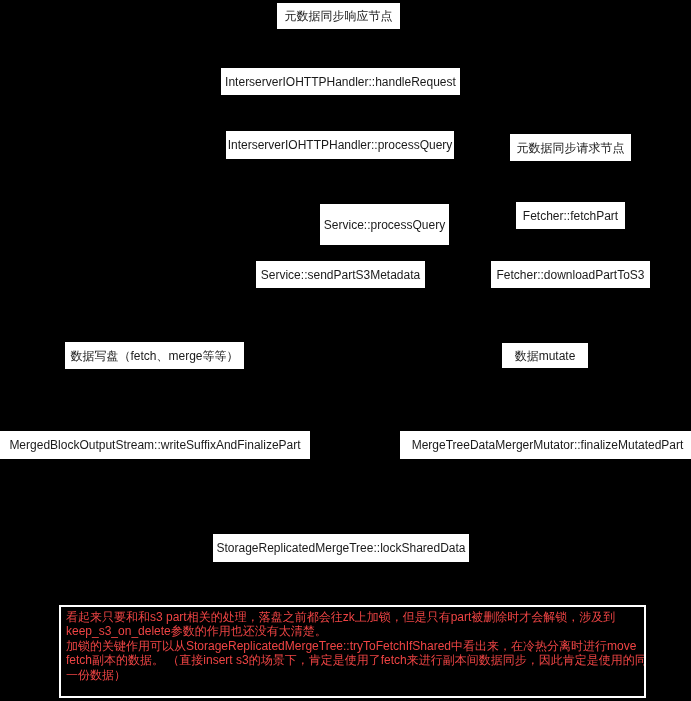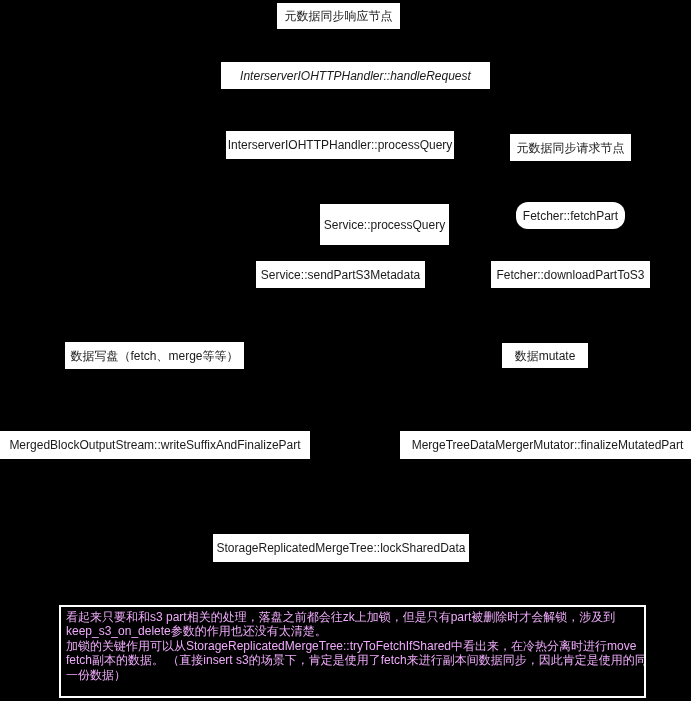--- a/index.html
+++ b/index.html
@@ -26,43 +26,43 @@
     line-height: 1;
     display: flex;
     align-items: center;
     justify-content: center;
     white-space: nowrap;
     overflow: hidden;
     box-sizing: border-box;
   }
   
   .pos-n1  { left: 277px; top: 3px;   width: 123px; height: 26px; }
-  .pos-n2  { left: 221px; top: 62px;  width: 269px; height: 27px; font-style: italic; }
+  .pos-n2  { left: 221px; top: 68px;  width: 239px; height: 27px; }
   .pos-n3  { left: 226px; top: 131px; width: 228px; height: 28px; text-align: right; }
   .pos-n4  { left: 510px; top: 134px; width: 121px; height: 27px; }
   .pos-n5  { left: 276px; top: 204px; width: 129px; height: 41px; margin-left: 44px; }
-  .pos-n6  { left: 516px; top: 202px; width: 109px; height: 27px; border-radius: 12px; }
+  .pos-n6  { left: 516px; top: 202px; width: 109px; height: 27px; }
   .pos-n7  { left: 256px; top: 261px; width: 169px; height: 27px; }
   .pos-n8  { left: 491px; top: 261px; width: 159px; height: 27px; }
   .pos-n9  { left: 65px;  top: 342px; width: 179px; height: 27px; }
   .pos-n10 { left: 502px; top: 343px; width: 86px;  height: 25px; }
   .pos-n11 { left: 0px;   top: 431px; width: 310px; height: 28px; }
   .pos-n12 { left: 400px; top: 431px; width: 295px; height: 28px; }
   .pos-n13 { left: 213px; top: 534px; width: 256px; height: 28px; }
 
   .note {
     position: absolute;
     left: 59px;
     top: 605px;
     width: 587px;
     height: 93px;
     box-sizing: border-box;
     border: 2px solid #ffffff;
     background: #000000;
-    color: #f0abfc;
+    color: #ef4444;
     font-size: 12px;
     line-height: 14.4px;
     padding: 3px 5px;
     overflow: hidden;
   }
   .note-line {
     white-space: pre;
   }
 </style>
 </head>

